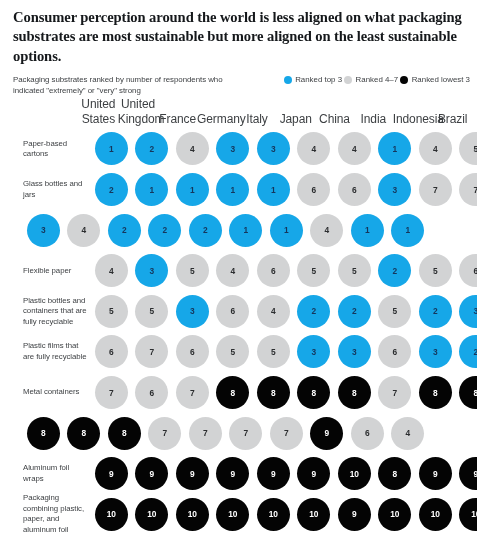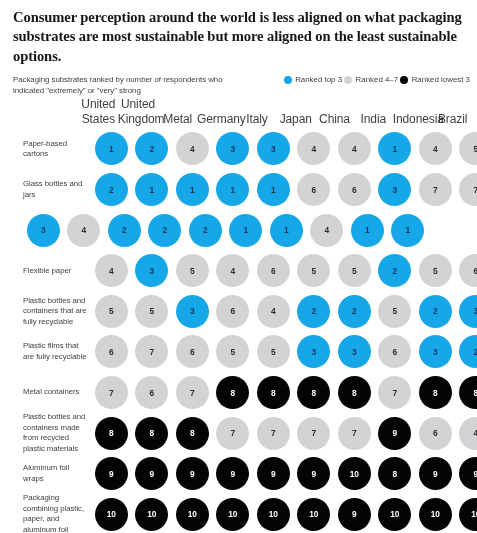--- a/index.html
+++ b/index.html
@@ -163,21 +163,21 @@
           <span class="legend-dot" style="background: rgb(4, 4, 4);"></span>
           <span>Ranked lowest 3</span>
         </div>
       </div>
   </div>
 
   <div class="matrix">
     <div class="col-headers">
         <div class="col-head">United States</div>
         <div class="col-head">United Kingdom</div>
-        <div class="col-head">Metal</div>
+        <div class="col-head">France</div>
         <div class="col-head">Germany</div>
         <div class="col-head">Italy</div>
         <div class="col-head">Japan</div>
         <div class="col-head">China</div>
         <div class="col-head">India</div>
         <div class="col-head">Indonesia</div>
         <div class="col-head">Brazil</div>
       </div>
     <div class="grid-rows">
         <div class="row">
@@ -418,21 +418,20 @@
             </div>
             <div class="cell">
               <div class="bubble lowest">8</div>
             </div>
             <div class="cell">
               <div class="bubble lowest">8</div>
             </div>
           </div>
         </div>
         <div class="row">
-          <div class="row-label">Plastic bottles and containers made from recycled plastic materials</div>
           <div class="cells">
             <div class="cell">
               <div class="bubble lowest">8</div>
             </div>
             <div class="cell">
               <div class="bubble lowest">8</div>
             </div>
             <div class="cell">
               <div class="bubble lowest">8</div>
             </div>

